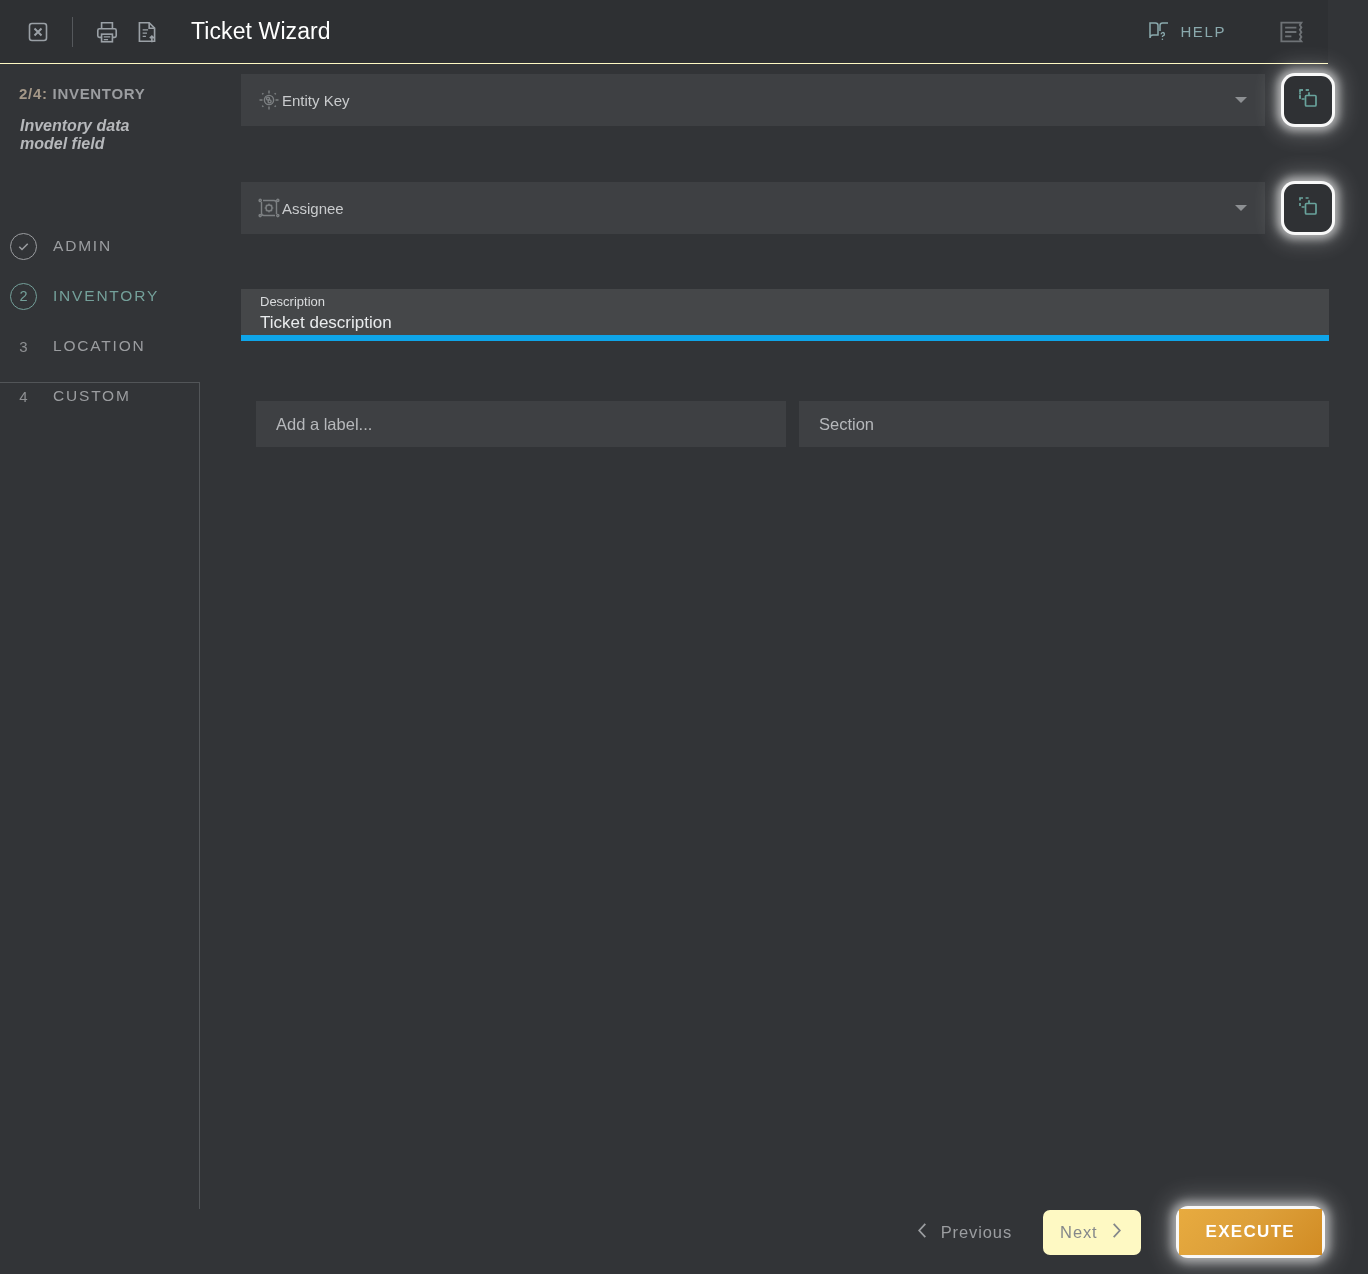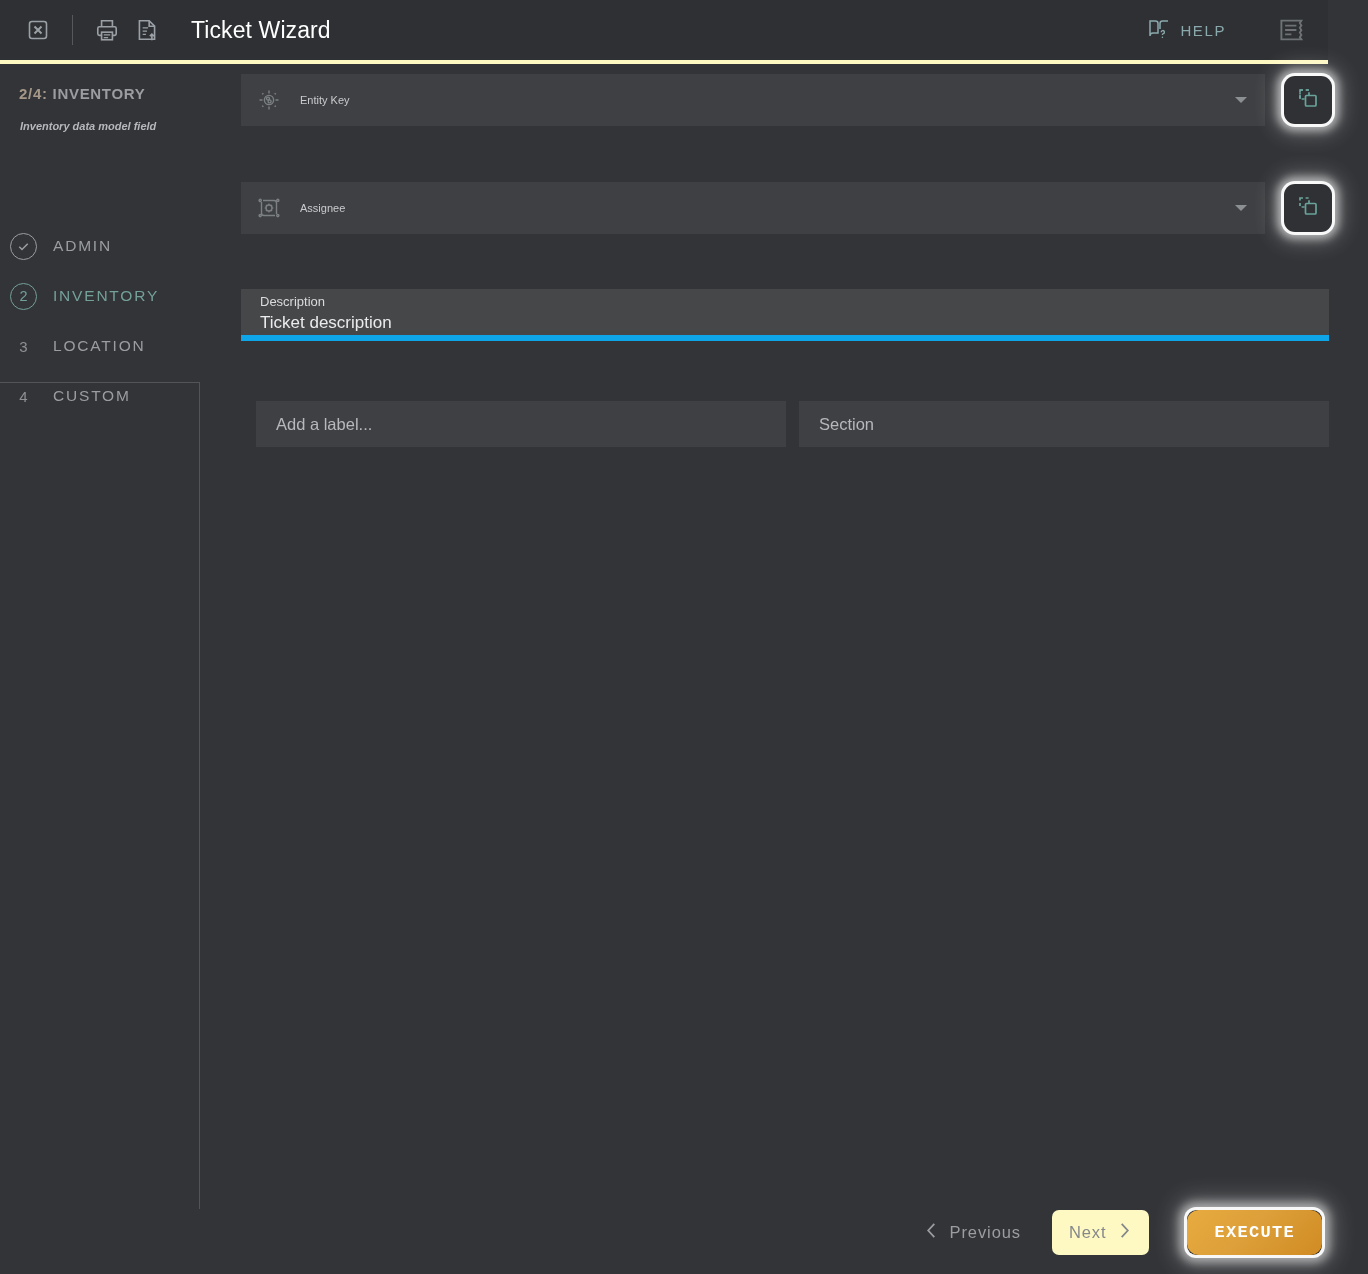--- a/index.html
+++ b/index.html
@@ -19,21 +19,21 @@
     background: #323437;
   }
 
   
   .header {
     position: absolute;
     top: 0; left: 0;
     width: 1328px;
     height: 64px;
     background: #2e3033;
-    border-bottom: 4px solid #fef9c3;
+    border-bottom: 1px solid #fef9c3;
     display: flex;
     align-items: center;
   }
   .hdr-left {
     display: flex;
     align-items: center;
     height: 100%;
     padding-left: 18px;
     gap: 0px;
   }
@@ -104,21 +104,21 @@
     letter-spacing: .7px;
     white-space: nowrap;
   }
   .step-heading .frac { color: #a59888; }
   .step-heading .name { color: #9b9da0; }
 
   .step-desc {
     position: absolute;
     top: 53px; left: 20px;
     width: 150px;
-    font-size: 11px;
+    font-size: 16px;
     font-style: italic;
     font-weight: bold;
     line-height: 18px;
     color: #b6b8bb;
   }
 
   .steps {
     position: absolute;
     top: 157px; left: 0;
     width: 200px;
@@ -188,22 +188,21 @@
     padding-left: 15px;
     cursor: pointer;
   }
   .field-icon {
     width: 26px; height: 26px;
     display: flex; align-items: center; justify-content: center;
     color: #7d8083;
     flex: 0 0 auto;
   }
   .field-text {
-    margin-left: 18px;
-    font-size: 11px;
+    font-size: 15px;
     color: #c9cbcd;
   }
   .caret {
     margin-left: auto;
     margin-right: 18px;
     width: 0; height: 0;
     border-left: 6px solid transparent;
     border-right: 6px solid transparent;
     border-top: 6px solid #8d9093;
   }
@@ -299,24 +298,24 @@
     margin-left: 38px;
     border-radius: 9px;
     box-shadow: 0 0 0 3px rgba(255,255,255,.92),
                 0 0 10px 8px rgba(255,255,255,.5),
                 0 0 22px 14px rgba(255,255,255,.20);
   }
   .execute-btn {
     display: block;
     padding: 13px 27px;
     border: none;
-    border-radius: 12px;
+    border-radius: 0;
     background: linear-gradient(135deg, #e8ab3f 0%, #dda03a 45%, #d18b23 100%);
     color: #ffffff;
-    font-family: Liberation Mono, monospace;
+    font-family: Liberation Sans, sans-serif;
     font-size: 17px;
     font-weight: bold;
     letter-spacing: 1.3px;
     cursor: pointer;
   }
 </style>
 </head>
 <body>
 
 <div class="app">

